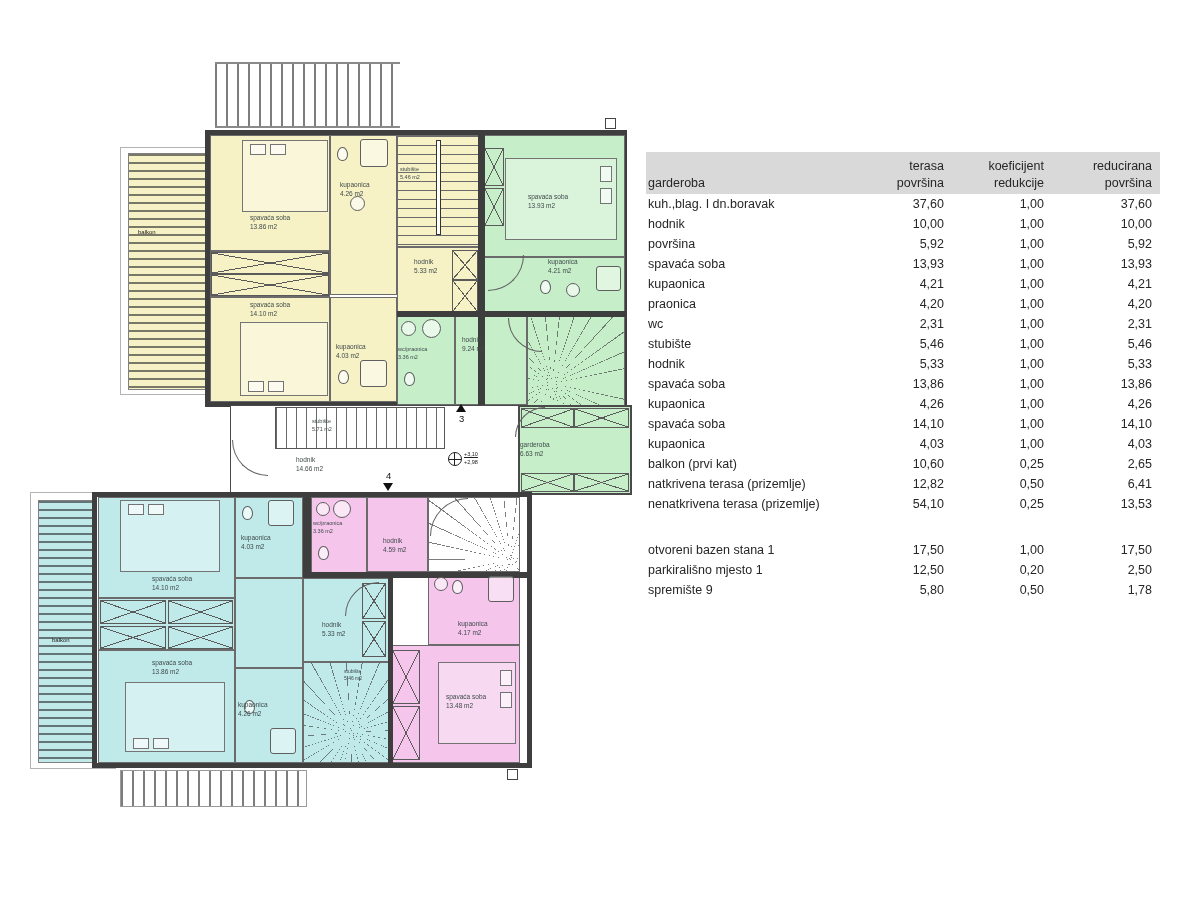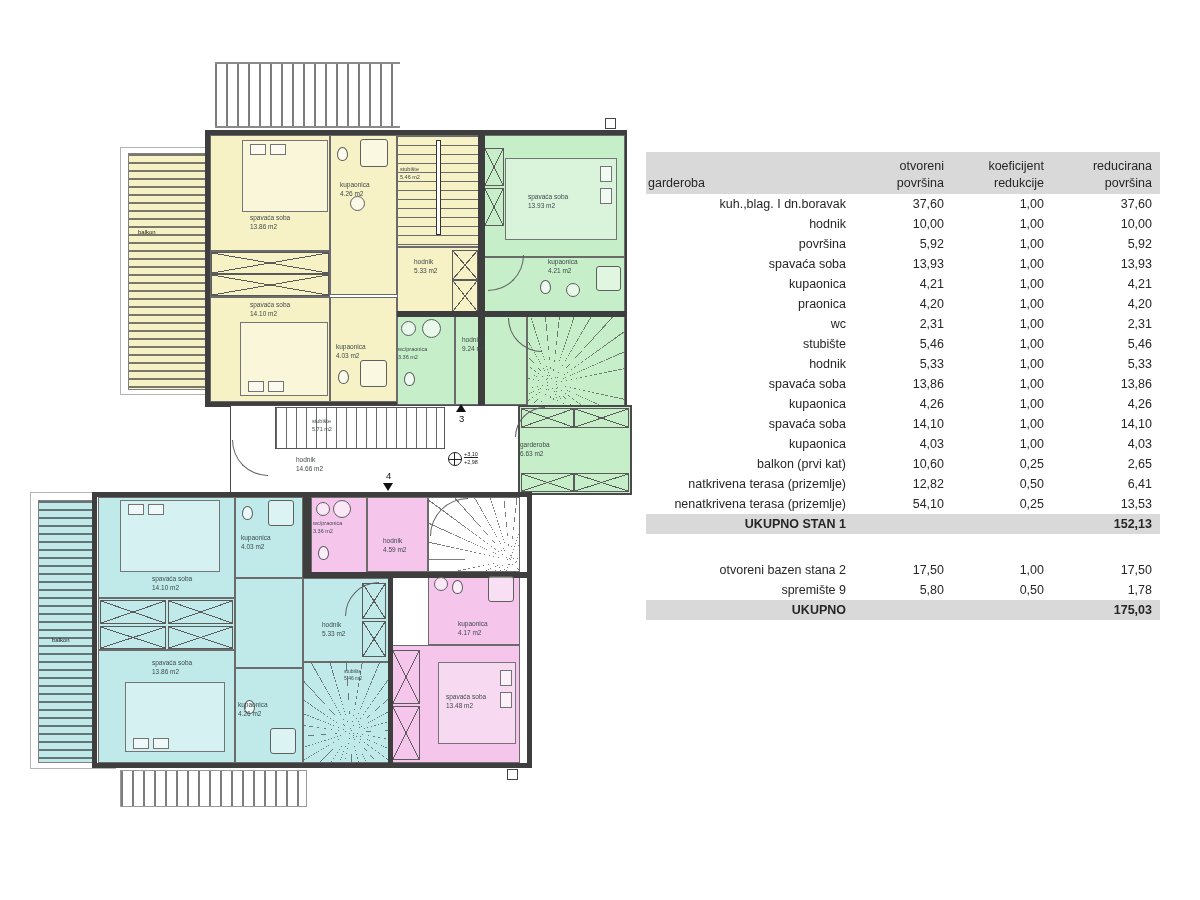--- a/index.html
+++ b/index.html
@@ -42,21 +42,21 @@
   .watermark{position:absolute;font-size:80px;letter-spacing:8px;font-weight:500;color:#000;opacity:.07;z-index:60;pointer-events:none;}
   
   .panel{position:absolute;left:646px;top:152px;width:514px;z-index:20;}
   .ptitle{font-size:15px;font-weight:bold;margin:0 0 11px 2px;color:#1f1f1f;}
   .grid{display:grid;grid-template-columns:1fr 106px 100px 108px;}
   .thead{background:#d9d9d9;height:40px;align-items:end;padding-bottom:2px;font-size:12.5px;}
   .thead .hc{text-align:right;padding-right:8px;line-height:1.35;}
   .thead .h1{text-align:left;padding-left:2px;}
   .tr{height:20px;align-items:center;font-size:12.5px;}
   .td{white-space:nowrap;overflow:hidden;}
-  .td.name{padding-left:2px;text-align:right;}
+  .td.name{padding-left:2px;}
   .td.num{text-align:right;padding-right:8px;}
   .trow-total{background:#d9d9d9;font-weight:bold;}
   .spacer{height:26px;}
 </style>
 </head>
 <body>
 
 <div class="canvas">
 
   <div class="abs" style="left:0;top:0;width:650px;height:900px;">
@@ -295,21 +295,21 @@
     <div class="lbl" style="left:52px;top:636px;font-size:6px;color:#222;">
         <span>balkon</span>
       </div>
   </div>
 
   <div class="panel">
 
     <div class="grid thead">
       <div class="hc h1">garderoba</div>
       <div class="hc">
-        <span>otvoreni</span><br><span>površina</span>
+        <span>terasa</span><br><span>površina</span>
       </div>
       <div class="hc">
         <span>koeficijent</span><br><span>redukcije</span>
       </div>
       <div class="hc">
         <span>reducirana</span><br><span>površina</span>
       </div>
     </div>
 
     <div>
@@ -421,48 +421,42 @@
 
         <div class="grid tr">
           <div class="td name">nenatkrivena terasa (prizemlje)</div>
           <div class="td num">54,10</div>
           <div class="td num">0,25</div>
           <div class="td num">13,53</div>
         </div>
 
       </div>
 
-    <div class="grid tr trow-total">
-      <div class="td name">UKUPNO STAN 1</div>
-      <div class="td num"></div>
-      <div class="td num"></div>
-      <div class="td num">152,13</div>
-    </div>
 
     <div class="spacer"></div>
 
     <div>
 
         <div class="grid tr">
-          <div class="td name">otvoreni bazen stana 2</div>
+          <div class="td name">otvoreni bazen stana 1</div>
           <div class="td num">17,50</div>
           <div class="td num">1,00</div>
           <div class="td num">17,50</div>
         </div>
 
+        <div class="grid tr">
+          <div class="td name">parkirališno mjesto 1</div>
+          <div class="td num">12,50</div>
+          <div class="td num">0,20</div>
+          <div class="td num">2,50</div>
+        </div>
 
         <div class="grid tr">
           <div class="td name">spremište 9</div>
           <div class="td num">5,80</div>
           <div class="td num">0,50</div>
           <div class="td num">1,78</div>
         </div>
       </div>
 
-    <div class="grid tr trow-total">
-      <div class="td name">UKUPNO</div>
-      <div class="td num"></div>
-      <div class="td num"></div>
-      <div class="td num">175,03</div>
-    </div>
   </div>
 
 </div>
 
 </body></html>

